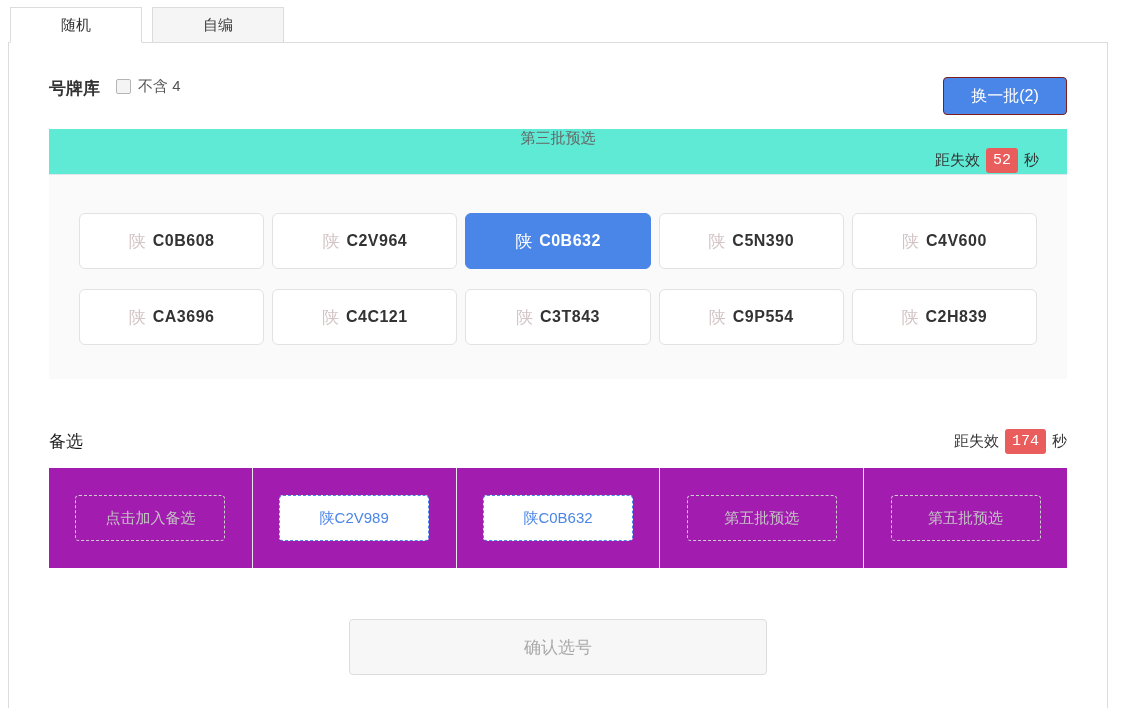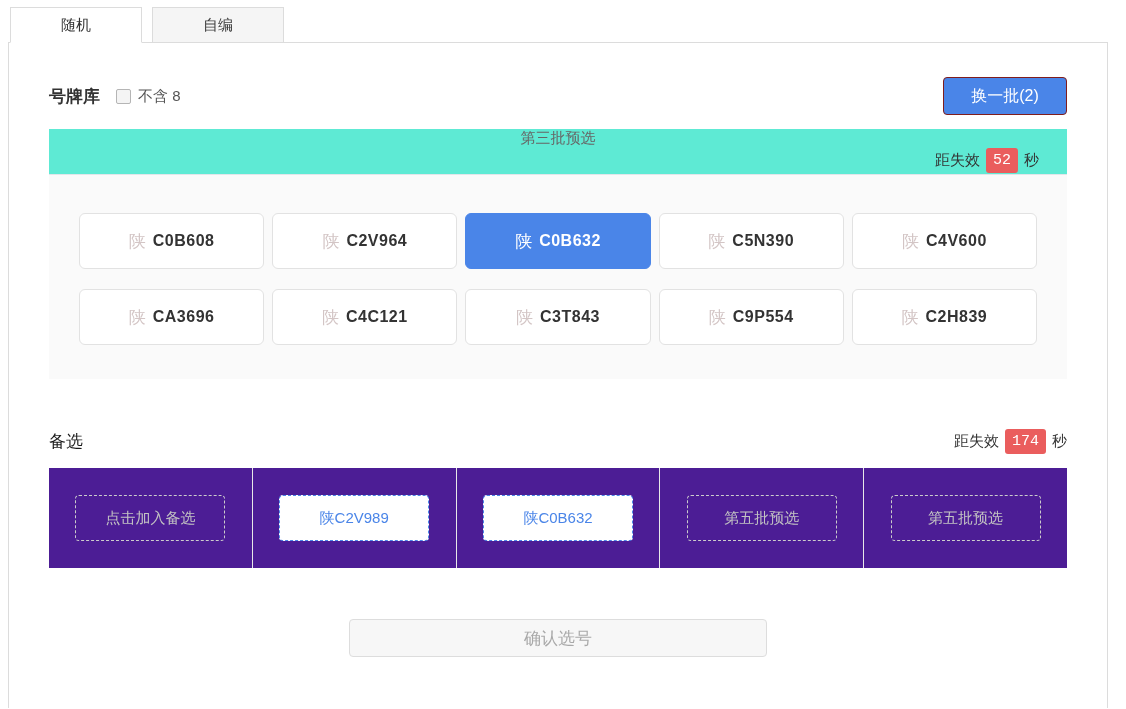--- a/index.html
+++ b/index.html
@@ -45,21 +45,21 @@
     z-index: 1;
     border: 1px solid #dcdcdc;
     border-bottom: none;
     background: #fff;
     height: 666px;
   }
 
   
   .pool-row {
     display: flex;
-    align-items: center;
+    align-items: flex-start;
     margin: 34px 40px 0 40px;
     height: 38px;
   }
   .pool-title { font-size: 17px; font-weight: bold; color: #333; }
   .checkbox-wrap {
     display: inline-flex;
     align-items: center;
     margin-left: 16px;
     cursor: pointer;
     font-size: 15px;
@@ -142,21 +142,21 @@
   
   .alt-header-row {
     display: flex;
     align-items: center;
     margin: 50px 40px 0 40px;
   }
   .alt-title { font-size: 17px; color: #1a1a1a; }
   .alt-strip {
     margin: 14px 40px 0 40px;
     height: 100px;
-    background: #4c1d95;
+    background: #a21caf;
     display: flex;
   }
   .alt-cell {
     flex: 1;
     display: flex;
     align-items: center;
     justify-content: center;
     border-right: 1px solid #e8e8e8;
   }
   .alt-cell:last-child { border-right: none; }
@@ -179,21 +179,21 @@
     color: #4a85e8;
     background: #fff;
     cursor: pointer;
   }
 
   
   .confirm-btn {
     display: block;
     margin: 51px auto 0 auto;
     width: 418px;
-    height: 38px;
+    height: 56px;
     background: #f7f7f7;
     border: 1px solid #ddd;
     border-radius: 4px;
     color: #a9a9a9;
     font-size: 17px;
     font-family: inherit;
     cursor: pointer;
   }
 </style>
 </head>
@@ -205,21 +205,21 @@
     <div class="tab active">随机</div>
     <div class="tab">自编</div>
   </div>
 
   <div class="panel">
 
     <div class="pool-row">
       <span class="pool-title">号牌库</span>
       <label class="checkbox-wrap">
         <span class="checkbox"></span>
-        <span>不含 8</span>
+        <span>不含 4</span>
       </label>
       <button class="refresh-btn">换一批(2)</button>
     </div>
 
     <div class="batch-box">
       <div class="batch-header">
         <span>第三批预选</span>
         <span class="expiry">
           <span>距失效</span>
           <span class="badge">52</span>

